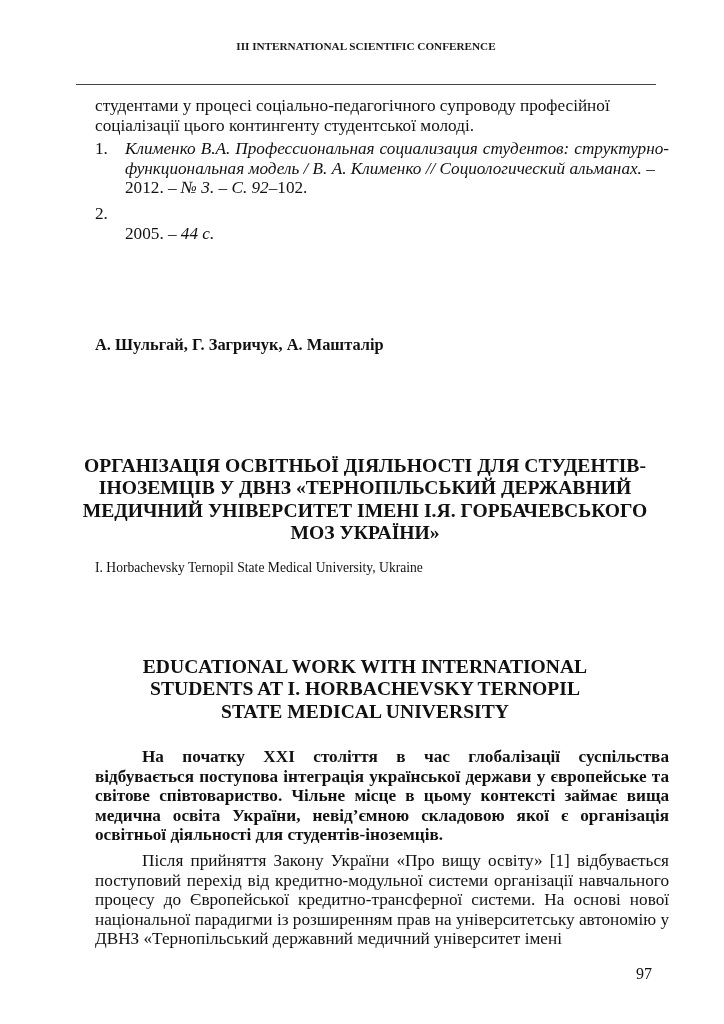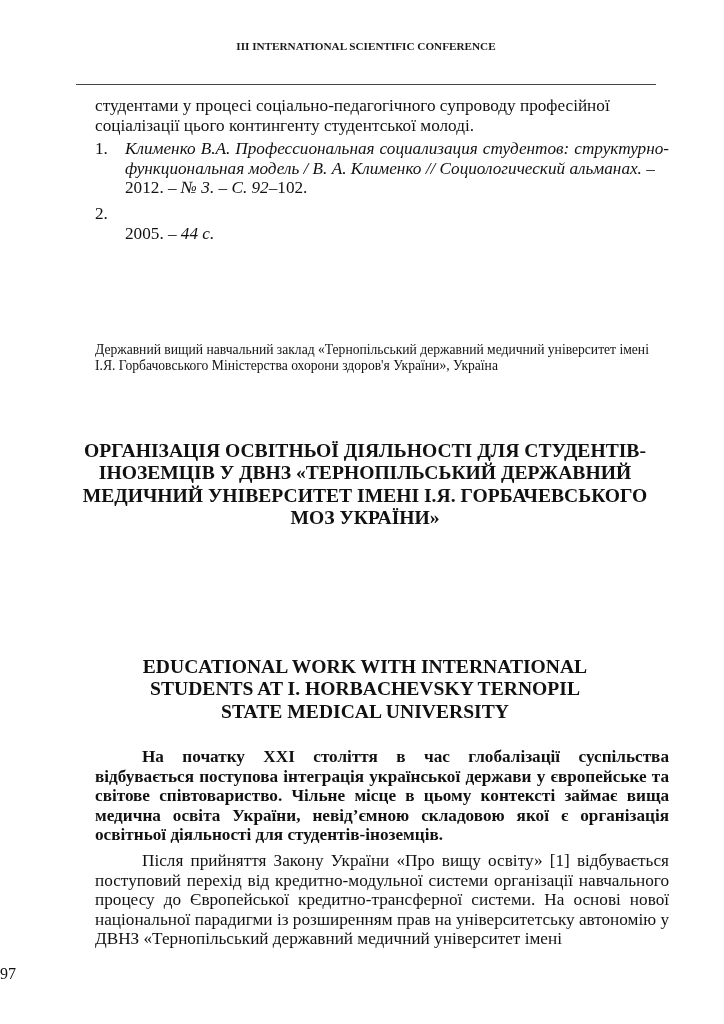--- a/index.html
+++ b/index.html
@@ -24,21 +24,21 @@
     .ref-num { width: 30px; flex: 0 0 30px; }
     .ref-text { flex: 1; text-align: justify; font-style: italic; }
     .ref-text .upright { font-style: normal; }
     .udc { font-weight: bold; font-size: 16.4px; line-height: 19px; }
     .affil { font-size: 13.6px; line-height: 15.5px; }
     .title {
       position: absolute; left: 78px; width: 574px; text-align: center;
       font-weight: bold; font-size: 19.6px; line-height: 22.4px;
     }
     .page-number {
-      position: absolute; left: 0; width: 652px; top: 965px; text-align: left;
+      position: absolute; left: 0; width: 652px; top: 965px; text-align: right;
       font-size: 16px;
     }
   </style>
 </head>
 <body>
 
 <div class="page-header">
   <div>III INTERNATIONAL SCIENTIFIC CONFERENCE</div>
 </div>
 <div class="header-rule"></div>
@@ -49,26 +49,27 @@
     <span class="ref-num">1.</span>
     <span class="ref-text"><span>Клименко В.А. Профессиональная социализация студентов: структурно-функциональная модель / В. А. Клименко // Социологический альманах. –</span><br><span class="upright"> 2012. – </span><span>№ 3. – С. 92</span><span class="upright">–102.</span></span>
   </div>
   <div class="ref-item" style="margin-top:6px;">
     <span class="ref-num">2.</span>
     <span class="ref-text"><br><span class="upright"> 2005. – </span><span>44 с.</span></span>
   </div>
 </div>
 
 <div class="block" style="top:335px;">
-  <div class="affil" style="margin-top:7px;">Державний вищий навчальний заклад «Тернопільський державний медичний університет імені І.Я. Горбачовського Міністерства охорони здоров'я України», Україна</div>
+  <div class="udc">А. Шульгай, Г. Загричук, А. Машталір</div>
 </div>
 
-<div class="title" style="top:440px;">ОРГАНІЗАЦІЯ ОСВІТНЬОЇ ДІЯЛЬНОСТІ ДЛЯ СТУДЕНТІВ-ІНОЗЕМЦІВ У ДВНЗ «ТЕРНОПІЛЬСЬКИЙ ДЕРЖАВНИЙ МЕДИЧНИЙ УНІВЕРСИТЕТ ІМЕНІ І.Я. ГОРБАЧЕВСЬКОГО МОЗ УКРАЇНИ»</div>
+<div class="title" style="top:455px;">ОРГАНІЗАЦІЯ ОСВІТНЬОЇ ДІЯЛЬНОСТІ ДЛЯ СТУДЕНТІВ-ІНОЗЕМЦІВ У ДВНЗ «ТЕРНОПІЛЬСЬКИЙ ДЕРЖАВНИЙ МЕДИЧНИЙ УНІВЕРСИТЕТ ІМЕНІ І.Я. ГОРБАЧЕВСЬКОГО МОЗ УКРАЇНИ»</div>
 
 <div class="block" style="top:553px;">
+  <div class="affil" style="margin-top:7px;">I. Horbachevsky Ternopil State Medical University, Ukraine</div>
 </div>
 
 <div class="title" style="top:656px; padding:0 40px; box-sizing:border-box;">EDUCATIONAL WORK WITH INTERNATIONAL STUDENTS AT I. HORBACHEVSKY TERNOPIL STATE MEDICAL UNIVERSITY</div>
 
 <div class="block" style="top:747px;">
   <p class="body-text p-indent" style="margin:0;font-weight:bold;">На початку XXI століття в час глобалізації суспільства відбувається поступова інтеграція української держави у європейське та світове співтовариство. Чільне місце в цьому контексті займає вища медична освіта України, невід’ємною складовою якої є організація освітньої діяльності для студентів-іноземців.</p>
   <p class="body-text p-indent" style="margin:6px 0 0 0; text-align-last:left;">Після прийняття Закону України «Про вищу освіту» [1] відбувається поступовий перехід від кредитно-модульної системи організації навчального процесу до Європейської кредитно-трансферної системи. На основі нової національної парадигми із розширенням прав на університетську автономію у ДВНЗ «Тернопільський державний медичний університет імені</p>
 </div>
 
 <div class="page-number">97</div>

